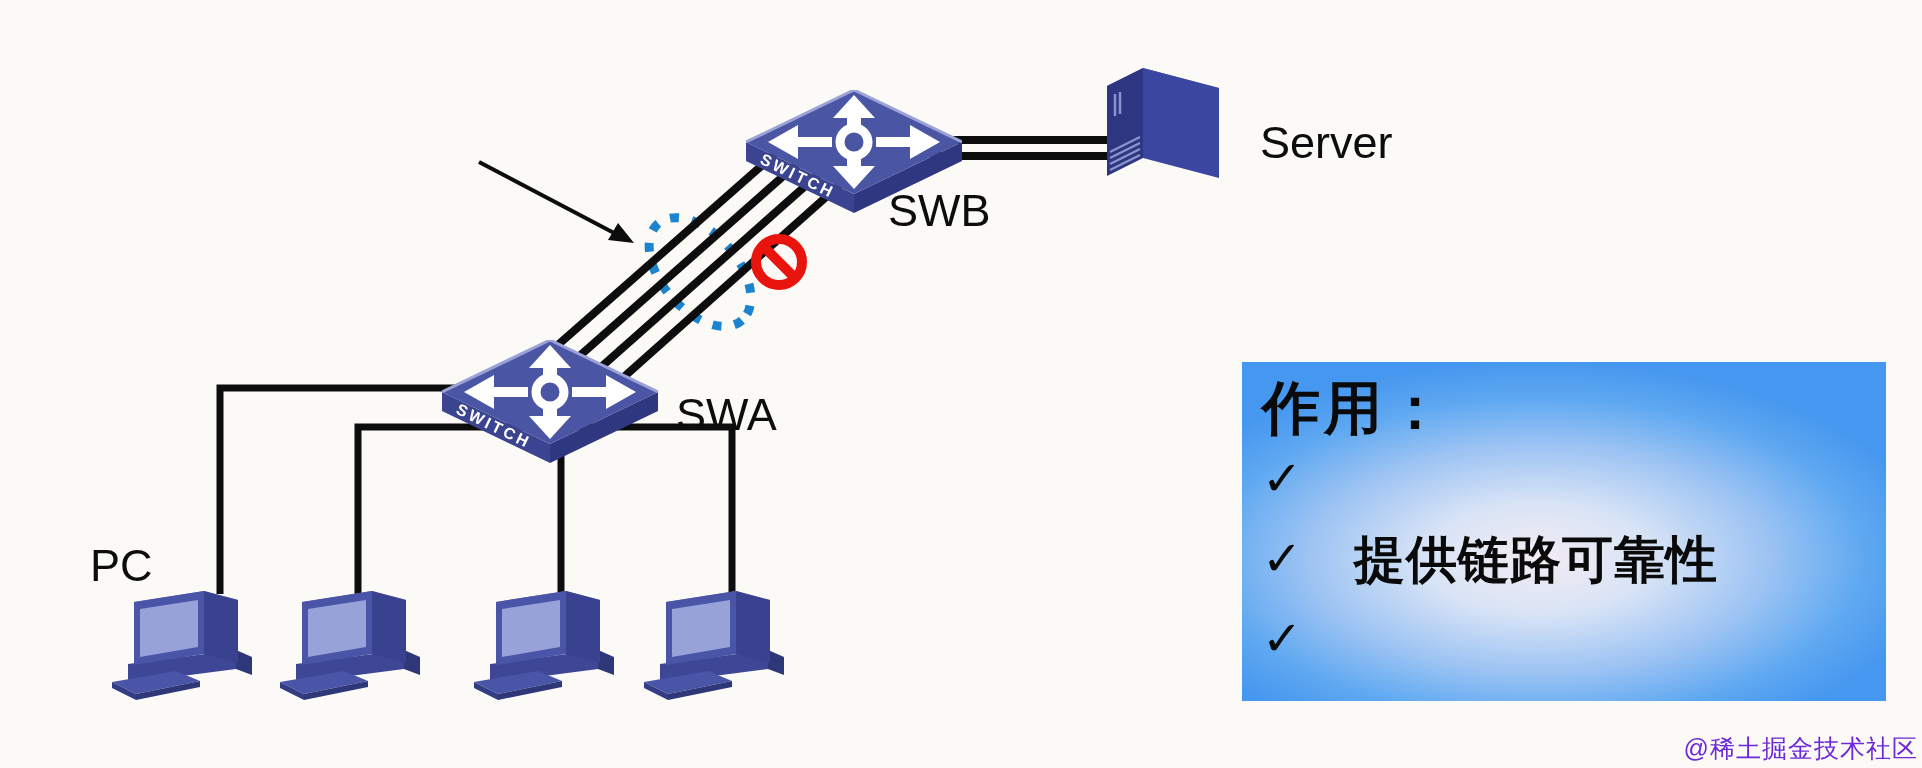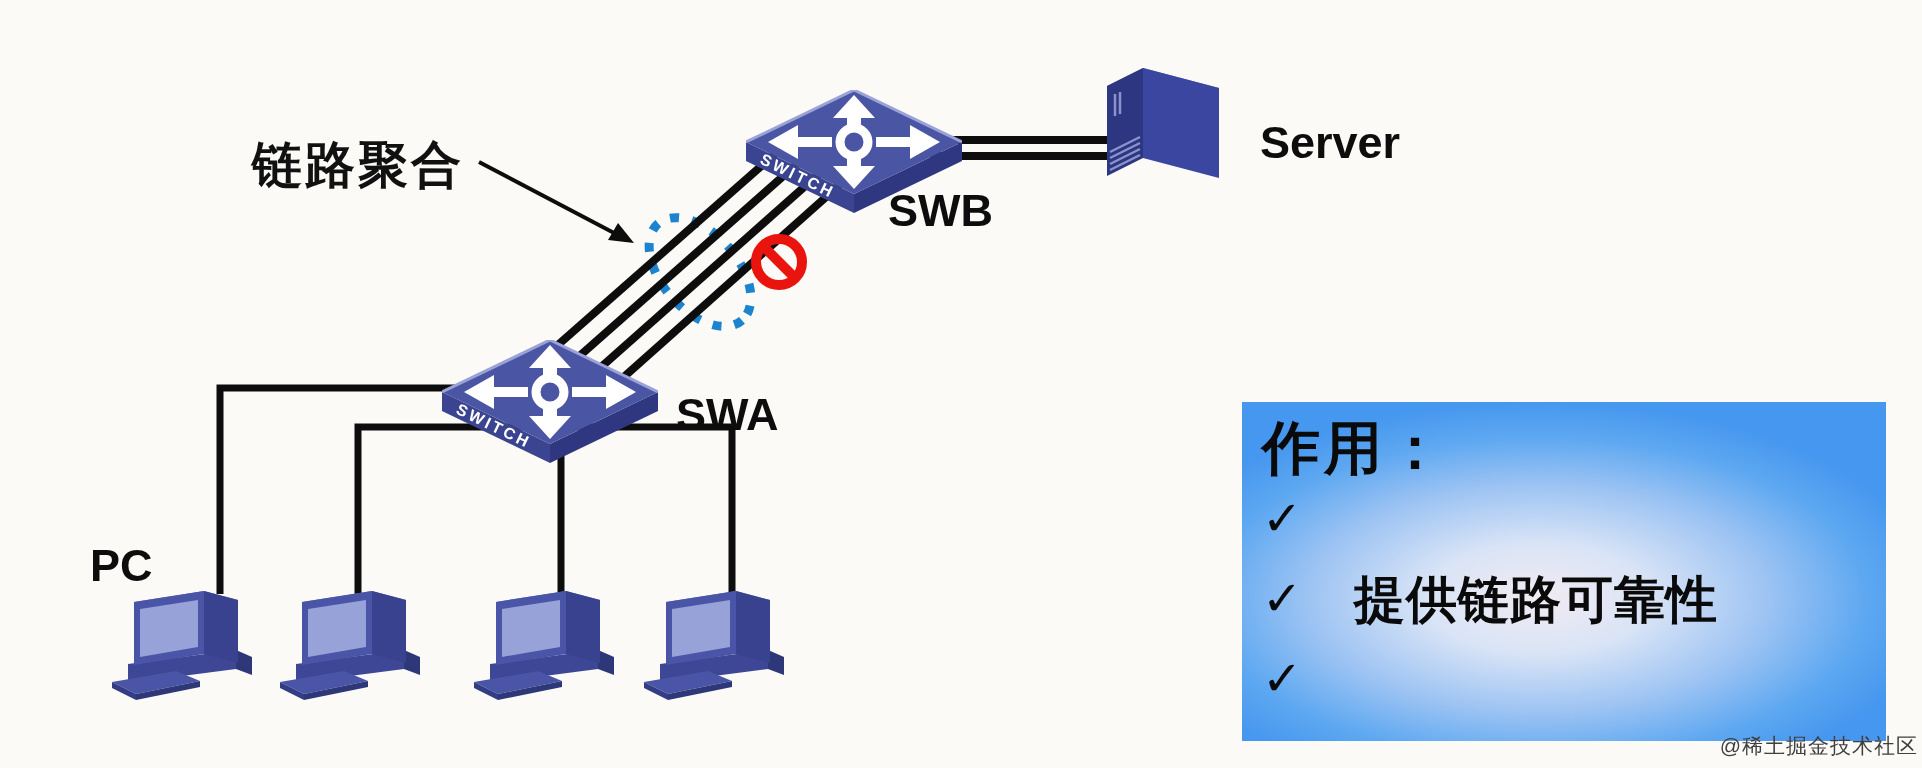--- a/index.html
+++ b/index.html
@@ -6,55 +6,54 @@
   body{
     width:1922px;height:768px;
     background:#fbfaf6;
     font-family:"Liberation Sans","DejaVu Sans",sans-serif;
     overflow:hidden;
   }
   .stage{position:relative;width:1922px;height:768px;}
   .stage svg.layer{position:absolute;left:0;top:0;}
   .abs{position:absolute;}
   .devlabel{
-    position:absolute;color:#0d0d0d;font-size:45px;font-weight:700;
+    position:absolute;color:#0d0d0d;font-size:45px;font-weight:400;
     white-space:nowrap;line-height:1;
   }
   .agg-label{
     position:absolute;left:252px;top:140px;
     font-size:50px;font-weight:700;color:#111;letter-spacing:3px;
     white-space:nowrap;line-height:1;
   }
   .infobox{
     position:absolute;left:1242px;top:362px;width:644px;height:339px;
     background:radial-gradient(ellipse 62% 58% at 46% 58%,
       #f2ebf2 0%, #d9e4f6 28%, #9cc3f3 58%, #5ea8f1 82%, #4697ef 100%);
     box-sizing:border-box;
     padding:14px 10px 0 20px;
     color:#0a0a0a;
-    margin-top:40px;
   }
   .infobox .title{
     font-size:58px;font-weight:700;line-height:64px;letter-spacing:4px;
     white-space:nowrap;
   }
   .infobox .row{
     display:flex;align-items:center;height:80px;padding-left:0px;
     white-space:nowrap;
   }
   .infobox .check{
     font-size:48px;font-weight:700;width:58px;flex:0 0 58px;
     transform:translateY(-2px);
   }
   .infobox .itemtext{
     font-size:51px;font-weight:700;margin-left:34px;letter-spacing:1px;
   }
   .watermark{
     position:absolute;right:4px;top:732px;
-    font-size:21px;color:#404040;letter-spacing:1px;white-space:nowrap;
+    font-size:25px;color:#6d28d9;letter-spacing:1px;white-space:nowrap;
   }
 </style>
 </head>
 <body>
 
 <div class="stage">
 
   <svg width="0" height="0" style="position:absolute" xmlns="http://www.w3.org/2000/svg" xmlns:xlink="http://www.w3.org/1999/xlink" aria-hidden="true">
     <defs>
       <symbol id="sym-switch" viewBox="0 0 216 124">
@@ -154,21 +153,20 @@
   <svg class="abs" style="left:280px;top:576px" width="150" height="128" viewBox="0 0 150 128" xmlns="http://www.w3.org/2000/svg" xmlns:xlink="http://www.w3.org/1999/xlink">
     <use href="#sym-pc" xlink:href="#sym-pc"></use>
   </svg>
   <svg class="abs" style="left:474px;top:576px" width="150" height="128" viewBox="0 0 150 128" xmlns="http://www.w3.org/2000/svg" xmlns:xlink="http://www.w3.org/1999/xlink">
     <use href="#sym-pc" xlink:href="#sym-pc"></use>
   </svg>
   <svg class="abs" style="left:644px;top:576px" width="150" height="128" viewBox="0 0 150 128" xmlns="http://www.w3.org/2000/svg" xmlns:xlink="http://www.w3.org/1999/xlink">
     <use href="#sym-pc" xlink:href="#sym-pc"></use>
   </svg>
 
-  <div class="agg-label">链路聚合</div>
   <div class="devlabel" style="left:888px;top:188px">SWB</div>
   <div class="devlabel" style="left:676px;top:392px">SWA</div>
   <div class="devlabel" style="left:1260px;top:120px">Server</div>
   <div class="devlabel" style="left:90px;top:543px">PC</div>
 
   <div class="infobox">
     <div class="title">作用：</div>
     <div class="row">
       <span class="check">✓</span>
     </div>

